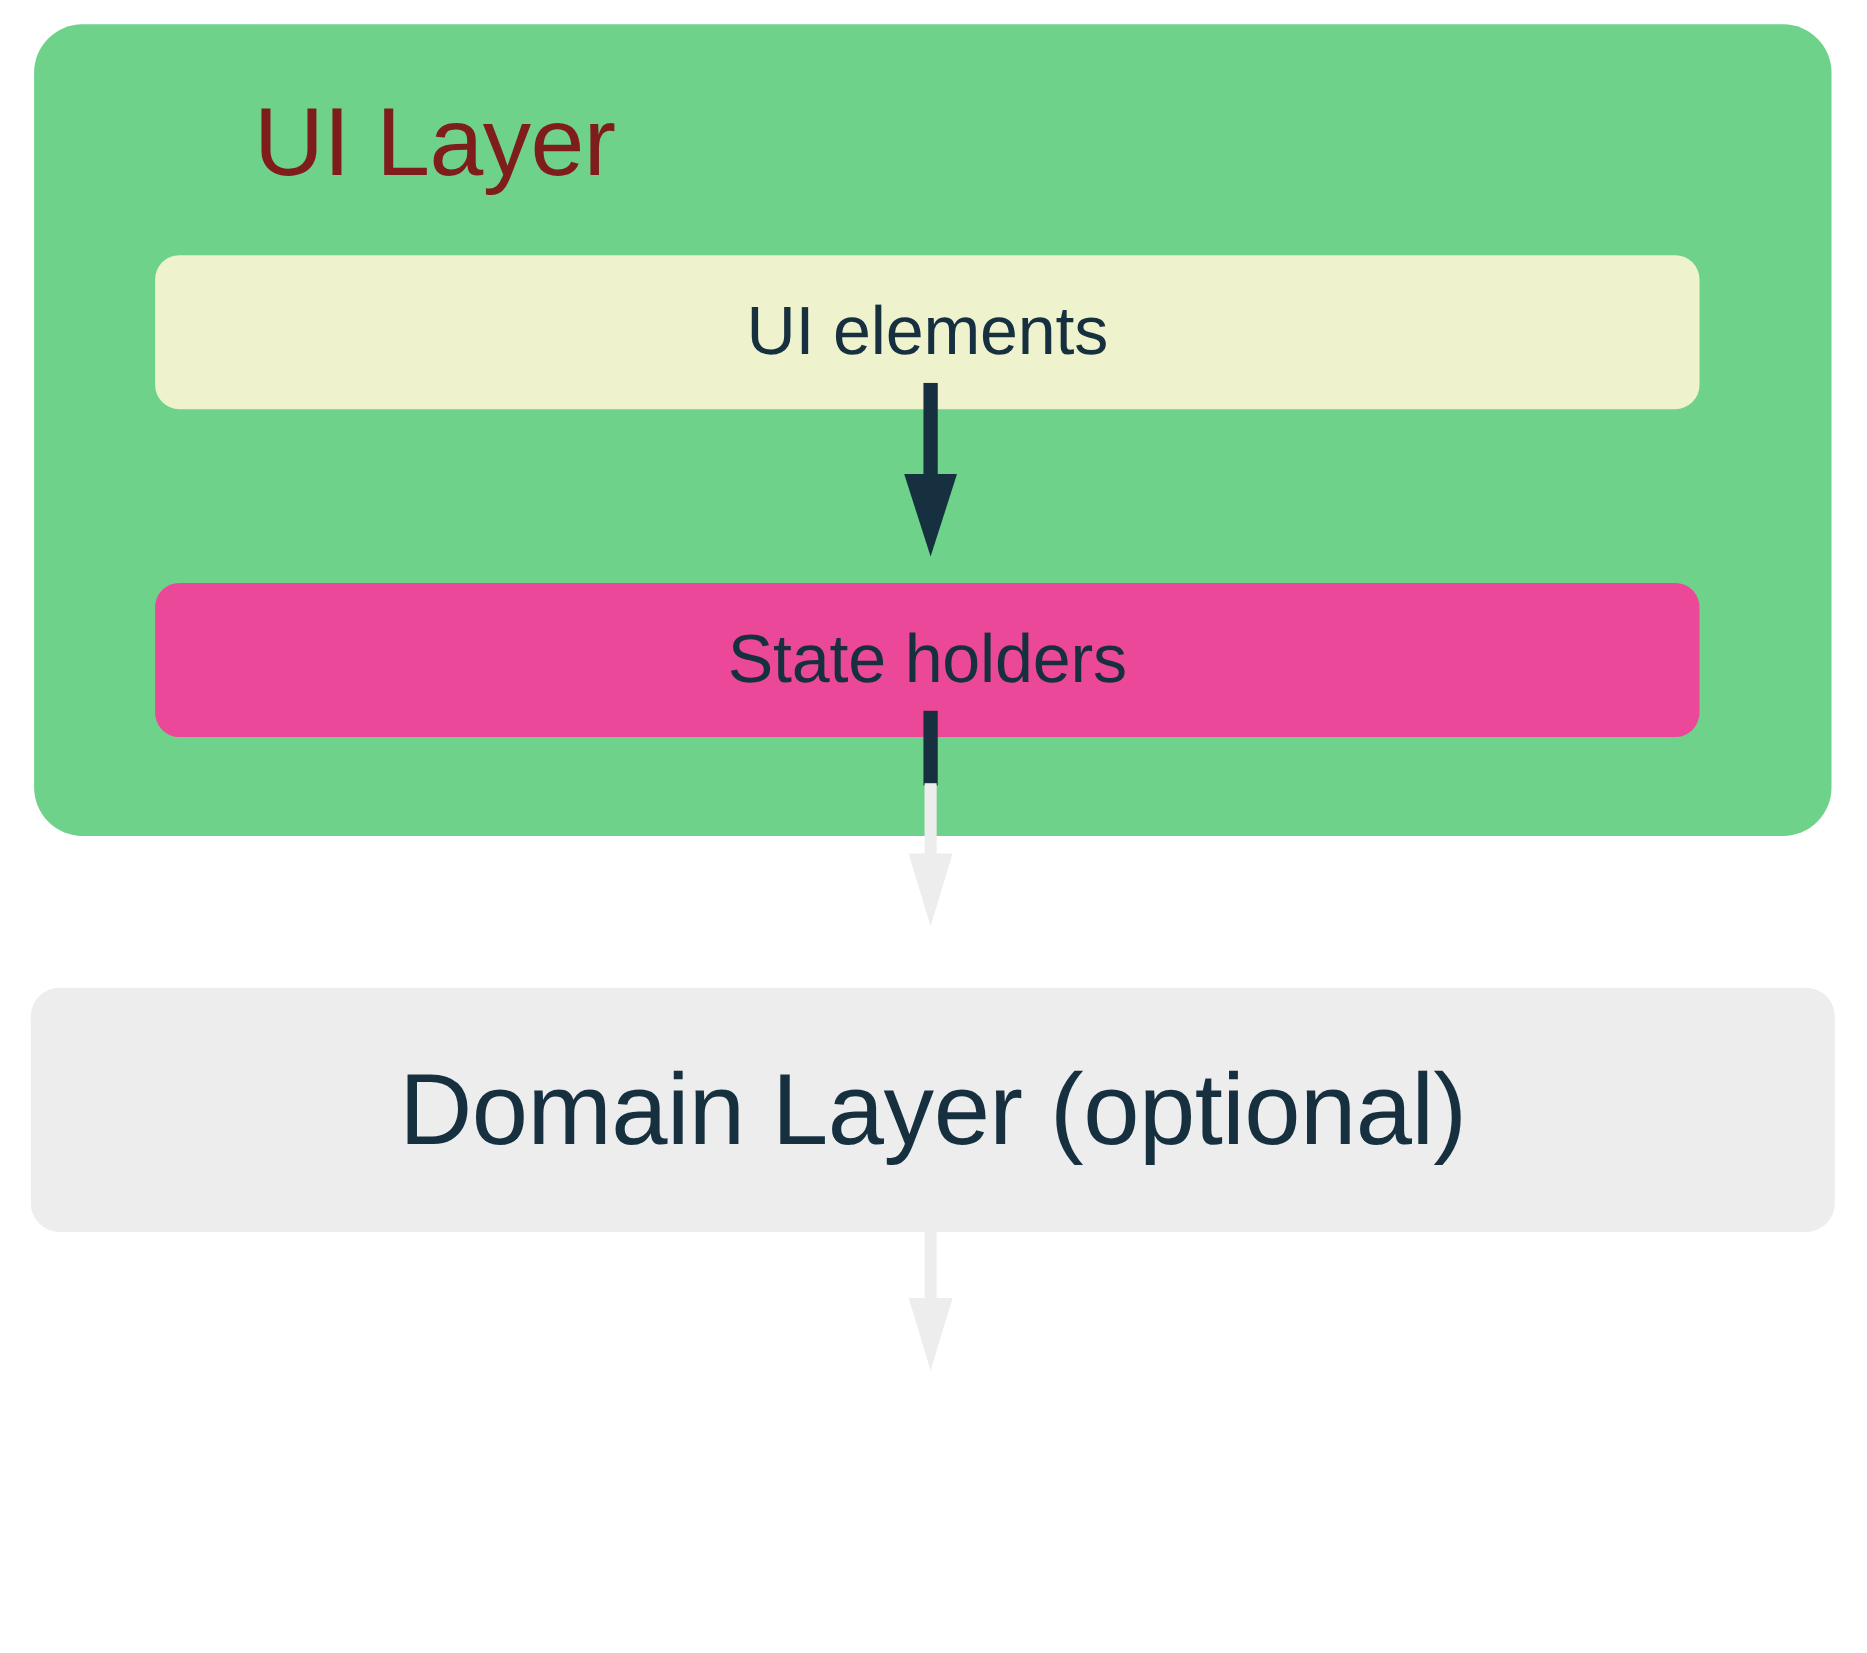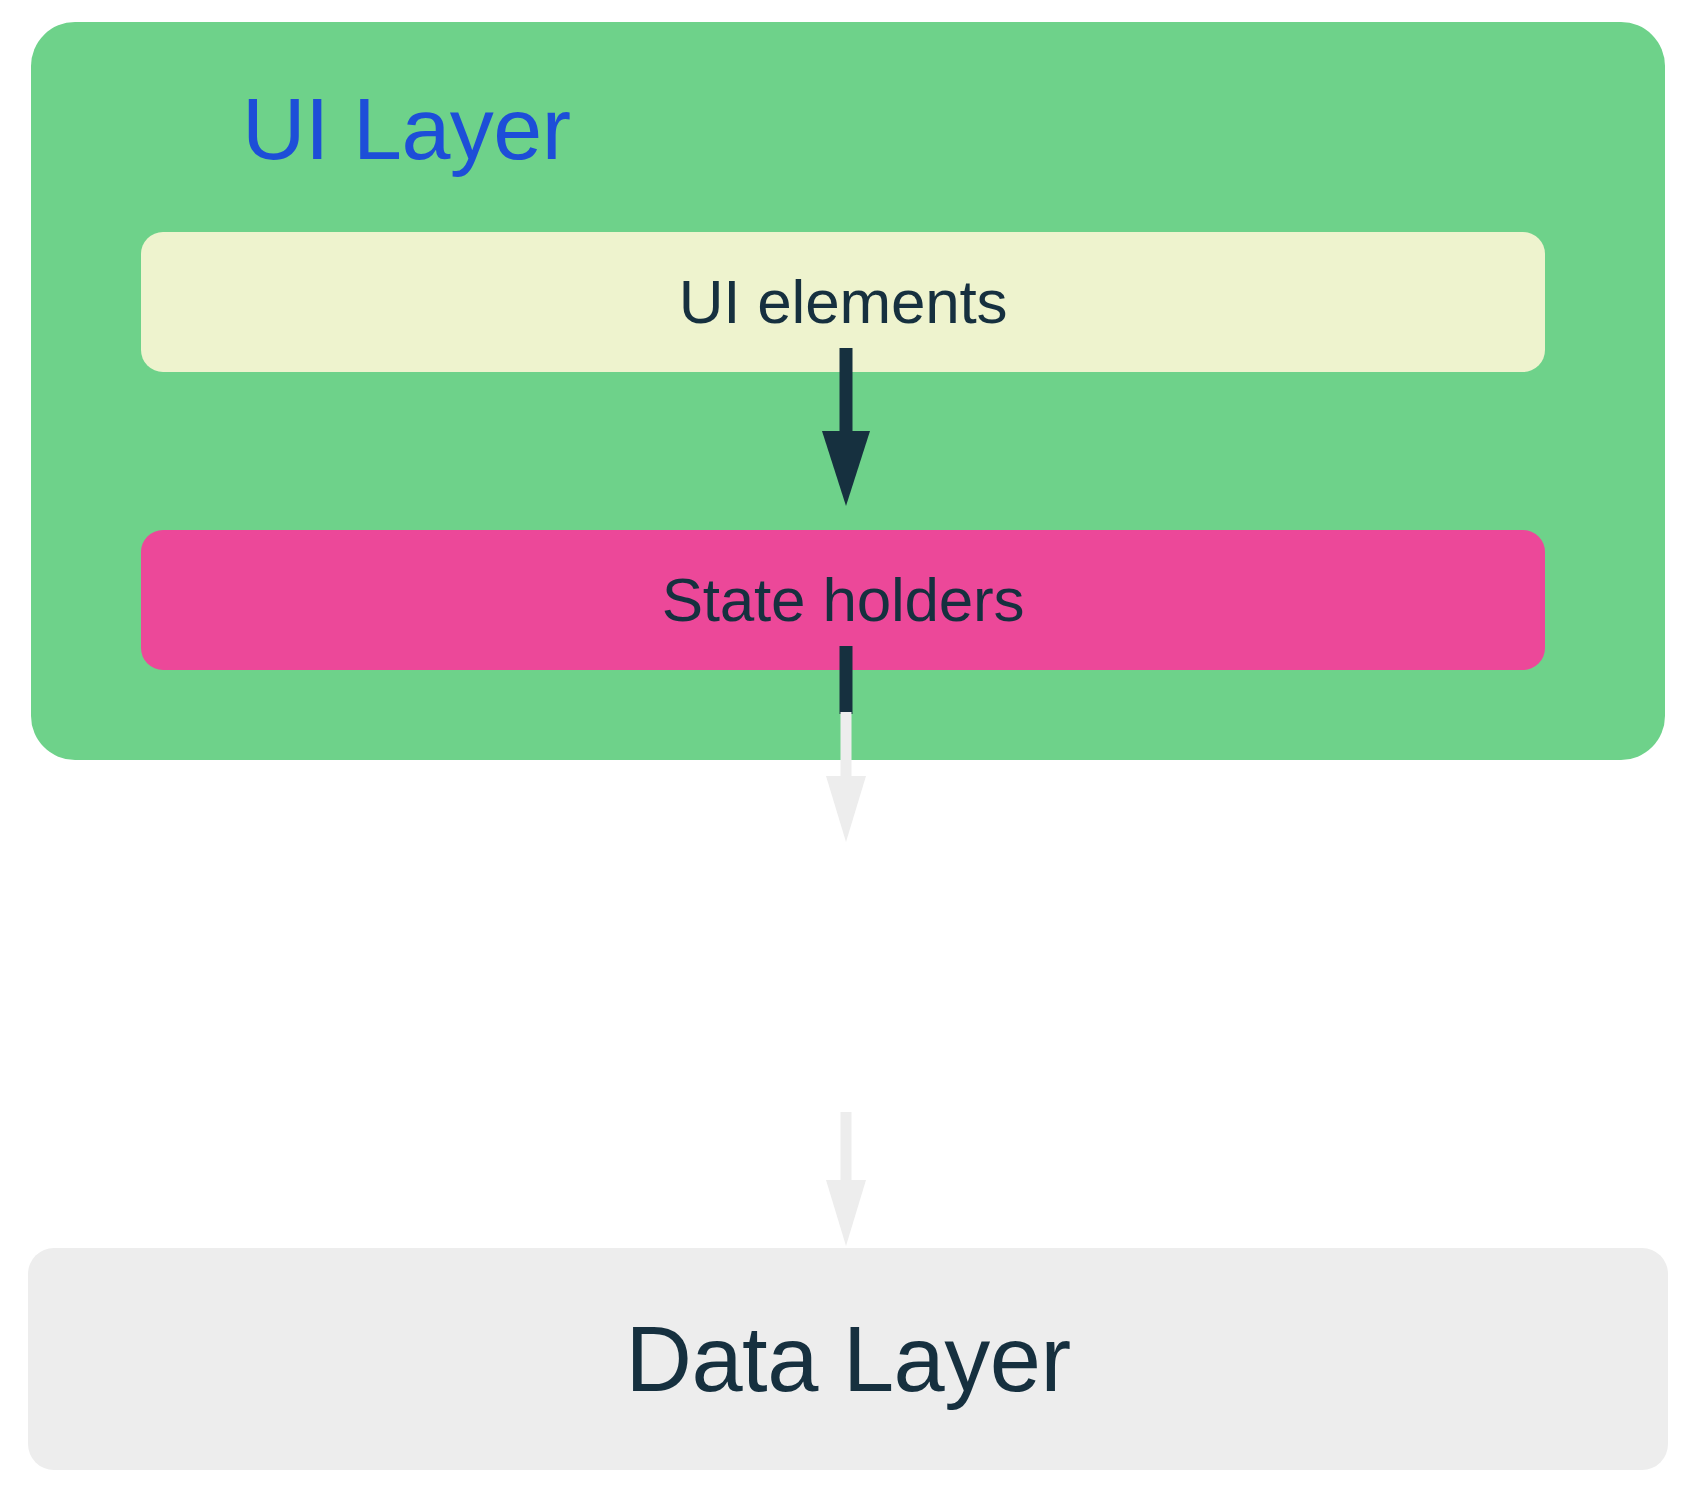--- a/index.html
+++ b/index.html
@@ -28,25 +28,25 @@
     top: 22px;
     width: 1634px;
     height: 738px;
     background: #6ED28A;
     border-radius: 44px;
     box-sizing: border-box;
   }
 
   .ui-layer-title {
     position: absolute;
-    left: 211px;
+    left: 200px;
     top: 56px;
     font-size: 88px;
     line-height: 1.15;
-    color: #1d4ed8;
+    color: #7f1d1d;
     letter-spacing: -0.5px;
     white-space: nowrap;
     font-weight: 400;
   }
 
   
   .inner-box {
     position: absolute;
     left: 110px;
     width: 1404px;
@@ -140,25 +140,25 @@
   <div class="arrow" style="left:818px; top:646px; width:56px; height:256px;">
     <svg width="56" height="256" viewBox="0 0 56 256" aria-hidden="true">
 
       <rect x="21.5" y="0" width="13" height="68" fill="#16303F"></rect>
 
       <rect x="22.5" y="66" width="11" height="68" fill="#EDEDED"></rect>
       <polygon points="8,130 48,130 28,196" fill="#EDEDED"></polygon>
     </svg>
   </div>
 
+  <div class="gray-layer domain-layer-box">
+    <span class="gray-label">Domain Layer (optional)</span>
+  </div>
 
   <div class="arrow" style="left:818px; top:1112px; width:56px; height:140px;">
     <svg width="56" height="140" viewBox="0 0 56 140" aria-hidden="true">
       <rect x="22.5" y="0" width="11" height="72" fill="#EDEDED"></rect>
       <polygon points="8,68 48,68 28,134" fill="#EDEDED"></polygon>
     </svg>
   </div>
 
-  <div class="gray-layer data-layer-box">
-    <span class="gray-label">Data Layer</span>
-  </div>
 
 </div>
 
 </body></html>

